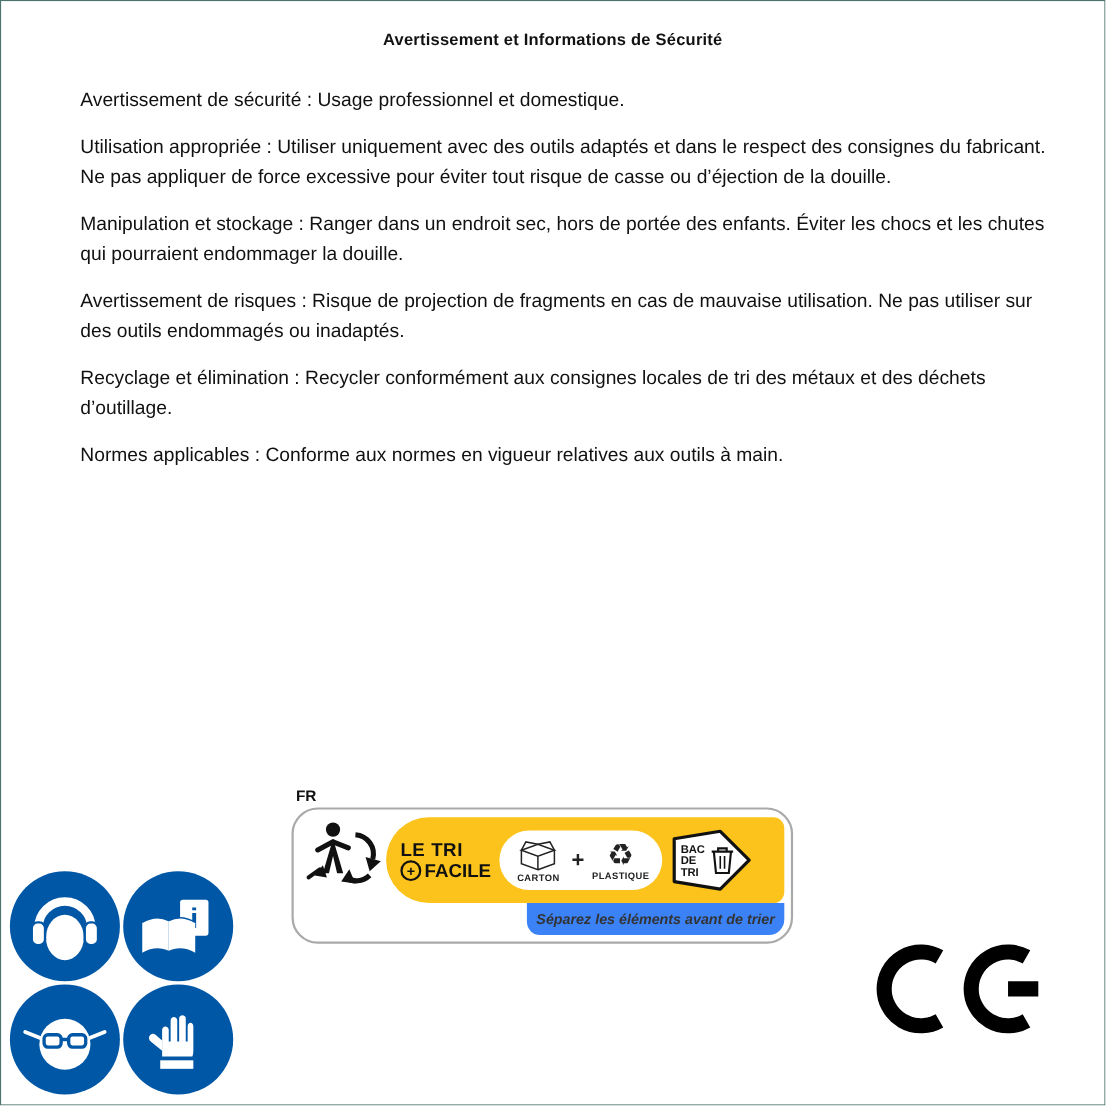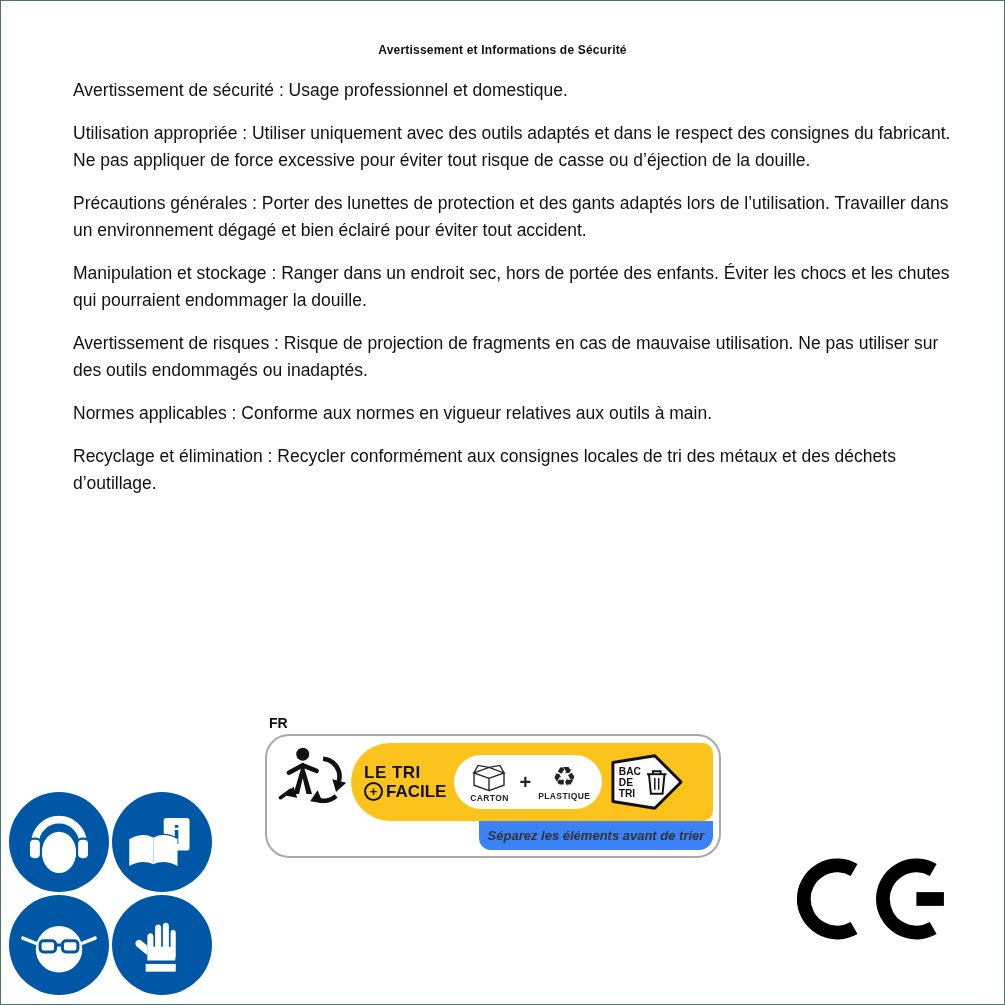--- a/index.html
+++ b/index.html
@@ -2,22 +2,22 @@
 <html><head>
 <meta charset="utf-8">
 <style>
   html,body { margin:0; padding:0; background:#ffffff; }
   body { font-family:"Liberation Sans", sans-serif; color:#111; }
   .page {
     position:relative; width:1005px; height:1005px; box-sizing:border-box;
     background:#fff; border:1px solid #4d736d; overflow:hidden;
   }
   .title {
-    margin:0; padding-top:42px; text-align:center;
-    font-size:12px; font-weight:bold; letter-spacing:.2px;
+    margin:0; padding-top:27px; text-align:center;
+    font-size:15px; font-weight:bold; letter-spacing:.2px;
   }
   .paras { position:absolute; left:72px; top:76px; width:908px; }
   .paras p { margin:0 16px 16px 0; font-size:17.5px; line-height:27px; }
 
   
   .pictos {
     position:absolute; left:8px; top:791px;
     display:grid; grid-template-columns:repeat(2,102px); grid-auto-rows:102px; gap:1px;
   }
   .picto {
@@ -69,25 +69,24 @@
 </head>
 <body>
 
 <div class="page">
 
   <h1 class="title">Avertissement et Informations de Sécurité</h1>
 
   <div class="paras">
     <p>Avertissement de sécurité : Usage professionnel et domestique.</p>
     <p>Utilisation appropriée : Utiliser uniquement avec des outils adaptés et dans le respect des consignes du fabricant. Ne pas appliquer de force excessive pour éviter tout risque de casse ou d’éjection de la douille.</p>
-    <p>Précautions générales : Porter des lunettes de protection et des gants adaptés lors de l’utilisation. Travailler dans un environnement dégagé et bien éclairé pour éviter tout accident.</p>
     <p>Manipulation et stockage : Ranger dans un endroit sec, hors de portée des enfants. Éviter les chocs et les chutes qui pourraient endommager la douille.</p>
     <p>Avertissement de risques : Risque de projection de fragments en cas de mauvaise utilisation. Ne pas utiliser sur des outils endommagés ou inadaptés.</p>
+    <p>Recyclage et élimination : Recycler conformément aux consignes locales de tri des métaux et des déchets d’outillage.</p>
     <p>Normes applicables : Conforme aux normes en vigueur relatives aux outils à main.</p>
-    <p>Recyclage et élimination : Recycler conformément aux consignes locales de tri des métaux et des déchets d’outillage.</p>
   </div>
 
   <div class="pictos">
     <div class="picto">
       <svg width="86" height="86" viewBox="0 0 100 100">
         <ellipse cx="50" cy="62" rx="20" ry="24" fill="#fff"></ellipse>
         <path d="M22 52 A28 28 0 0 1 78 52" stroke="#fff" stroke-width="9" fill="none"></path>
         <rect x="15" y="46" width="14" height="24" rx="6" fill="#fff" stroke="#0057A6" stroke-width="2.5"></rect>
         <rect x="71" y="46" width="14" height="24" rx="6" fill="#fff" stroke="#0057A6" stroke-width="2.5"></rect>
       </svg>

